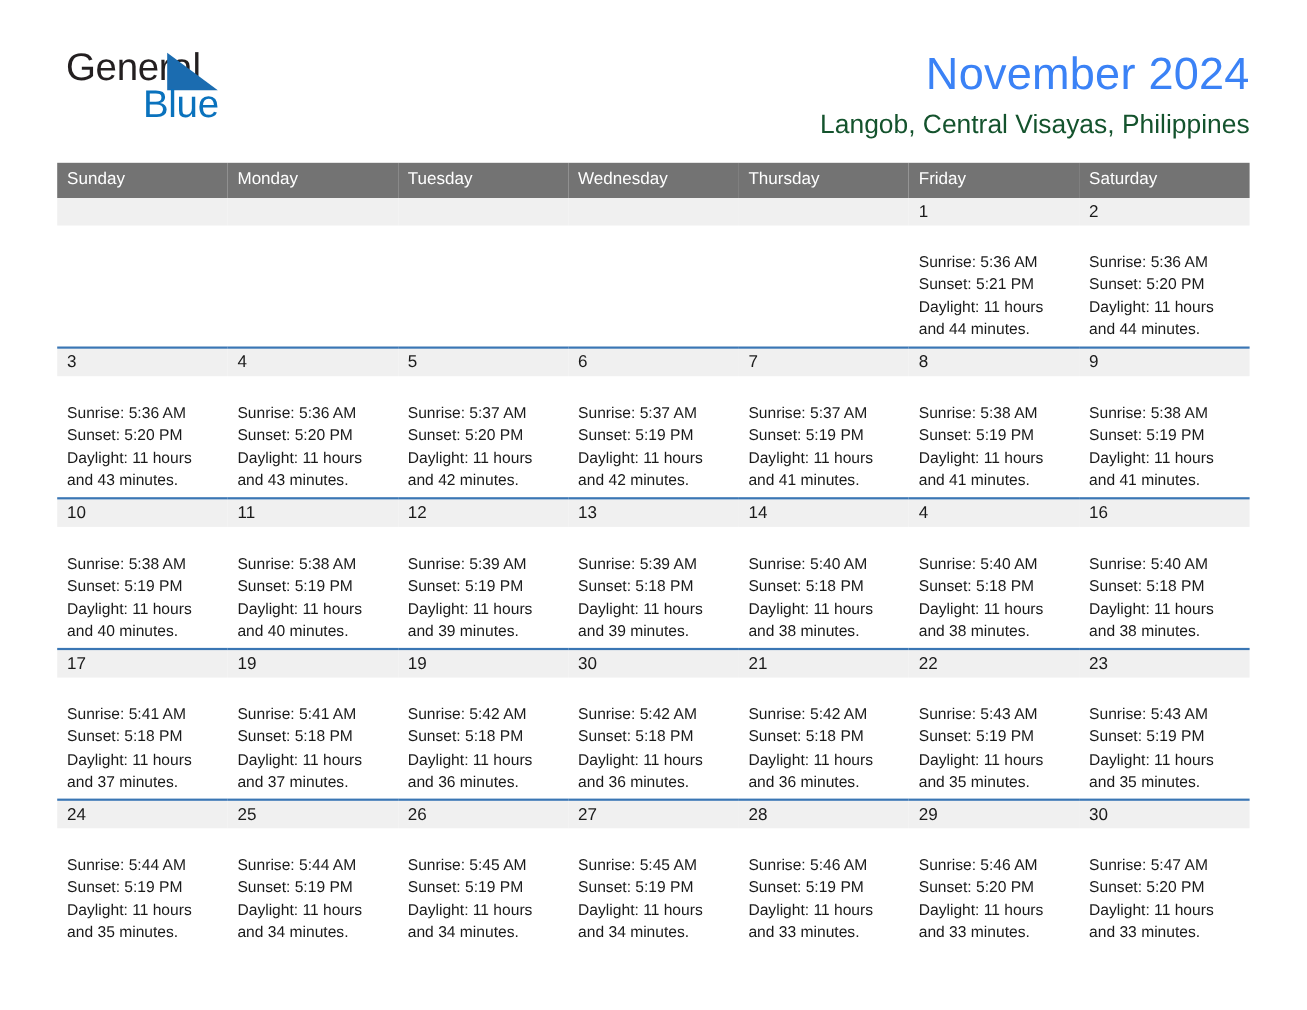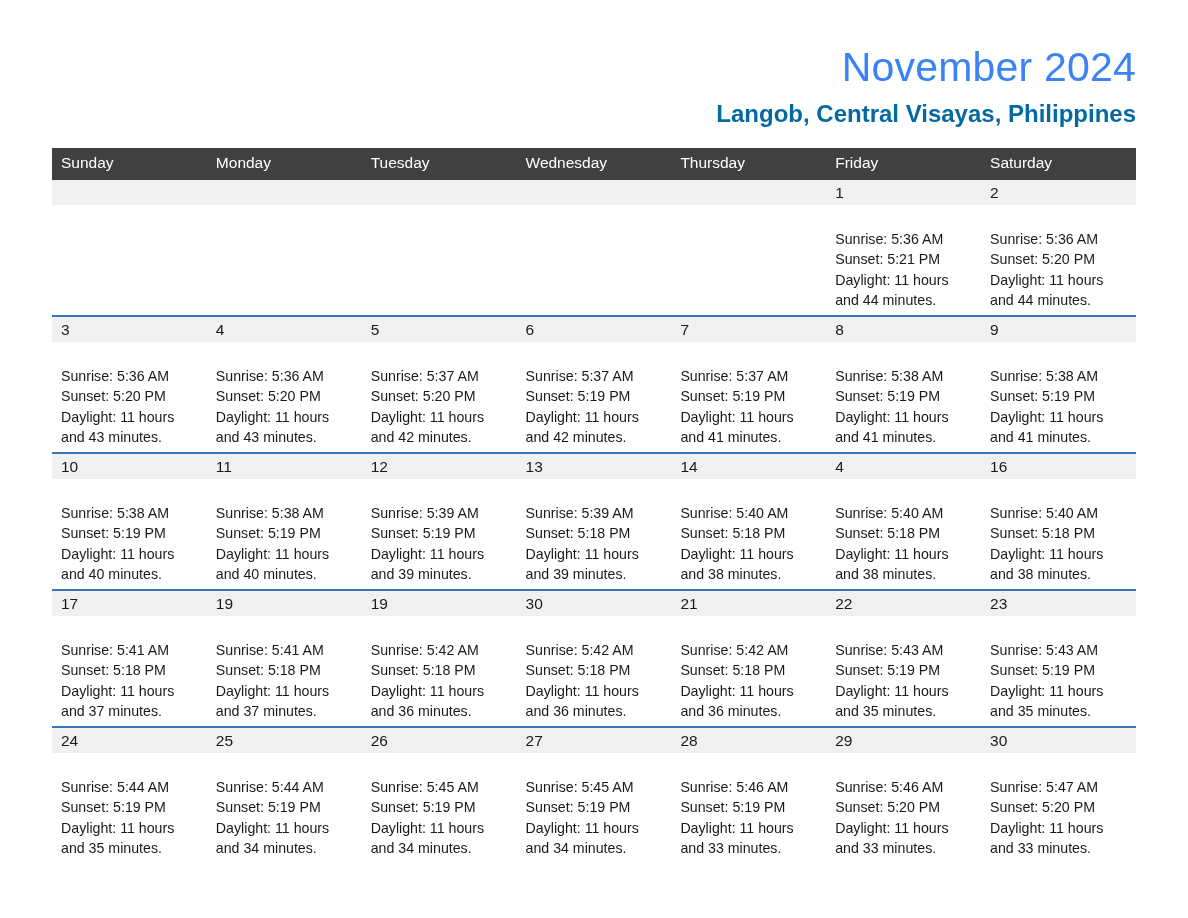--- a/index.html
+++ b/index.html
@@ -71,35 +71,35 @@
   .cal-title {
     font-size: 41px;
     font-weight: normal;
     color: #3b82f6;
     line-height: 1.05;
     margin: 0;
     letter-spacing: 0.2px;
   }
   .cal-subtitle {
     font-size: 24px;
-    font-weight: bold;
-    color: #0369a1;
+    font-weight: normal;
+    color: #14532d;
     margin: 12px 0 0 0;
     line-height: 1.1;
   }
 
   
   .calendar {
     margin-top: 21px;
     width: 1084px;
     border-collapse: collapse;
     table-layout: fixed;
   }
   .calendar th {
-    background: #404040;
+    background: #737373;
     color: #ffffff;
     font-weight: normal;
     font-size: 15.5px;
     text-align: left;
     padding: 6px 0 7px 9px;
     line-height: 1.2;
   }
   .weekrow > td {
     vertical-align: top;
     padding: 0;
@@ -138,20 +138,25 @@
     white-space: normal;
   }
 </style>
 </head>
 <body>
 
 <div class="page">
 
   <div class="topbar">
 
+    <div class="brand">
+      <span class="brand-general">General</span>
+      <span class="brand-triangle"></span>
+      <span class="brand-blue">Blue</span>
+    </div>
 
     <div class="title-block">
       <h1 class="cal-title">November 2024</h1>
       <h2 class="cal-subtitle">Langob, Central Visayas, Philippines</h2>
     </div>
 
   </div>
 
   <table class="calendar">
     <thead>

